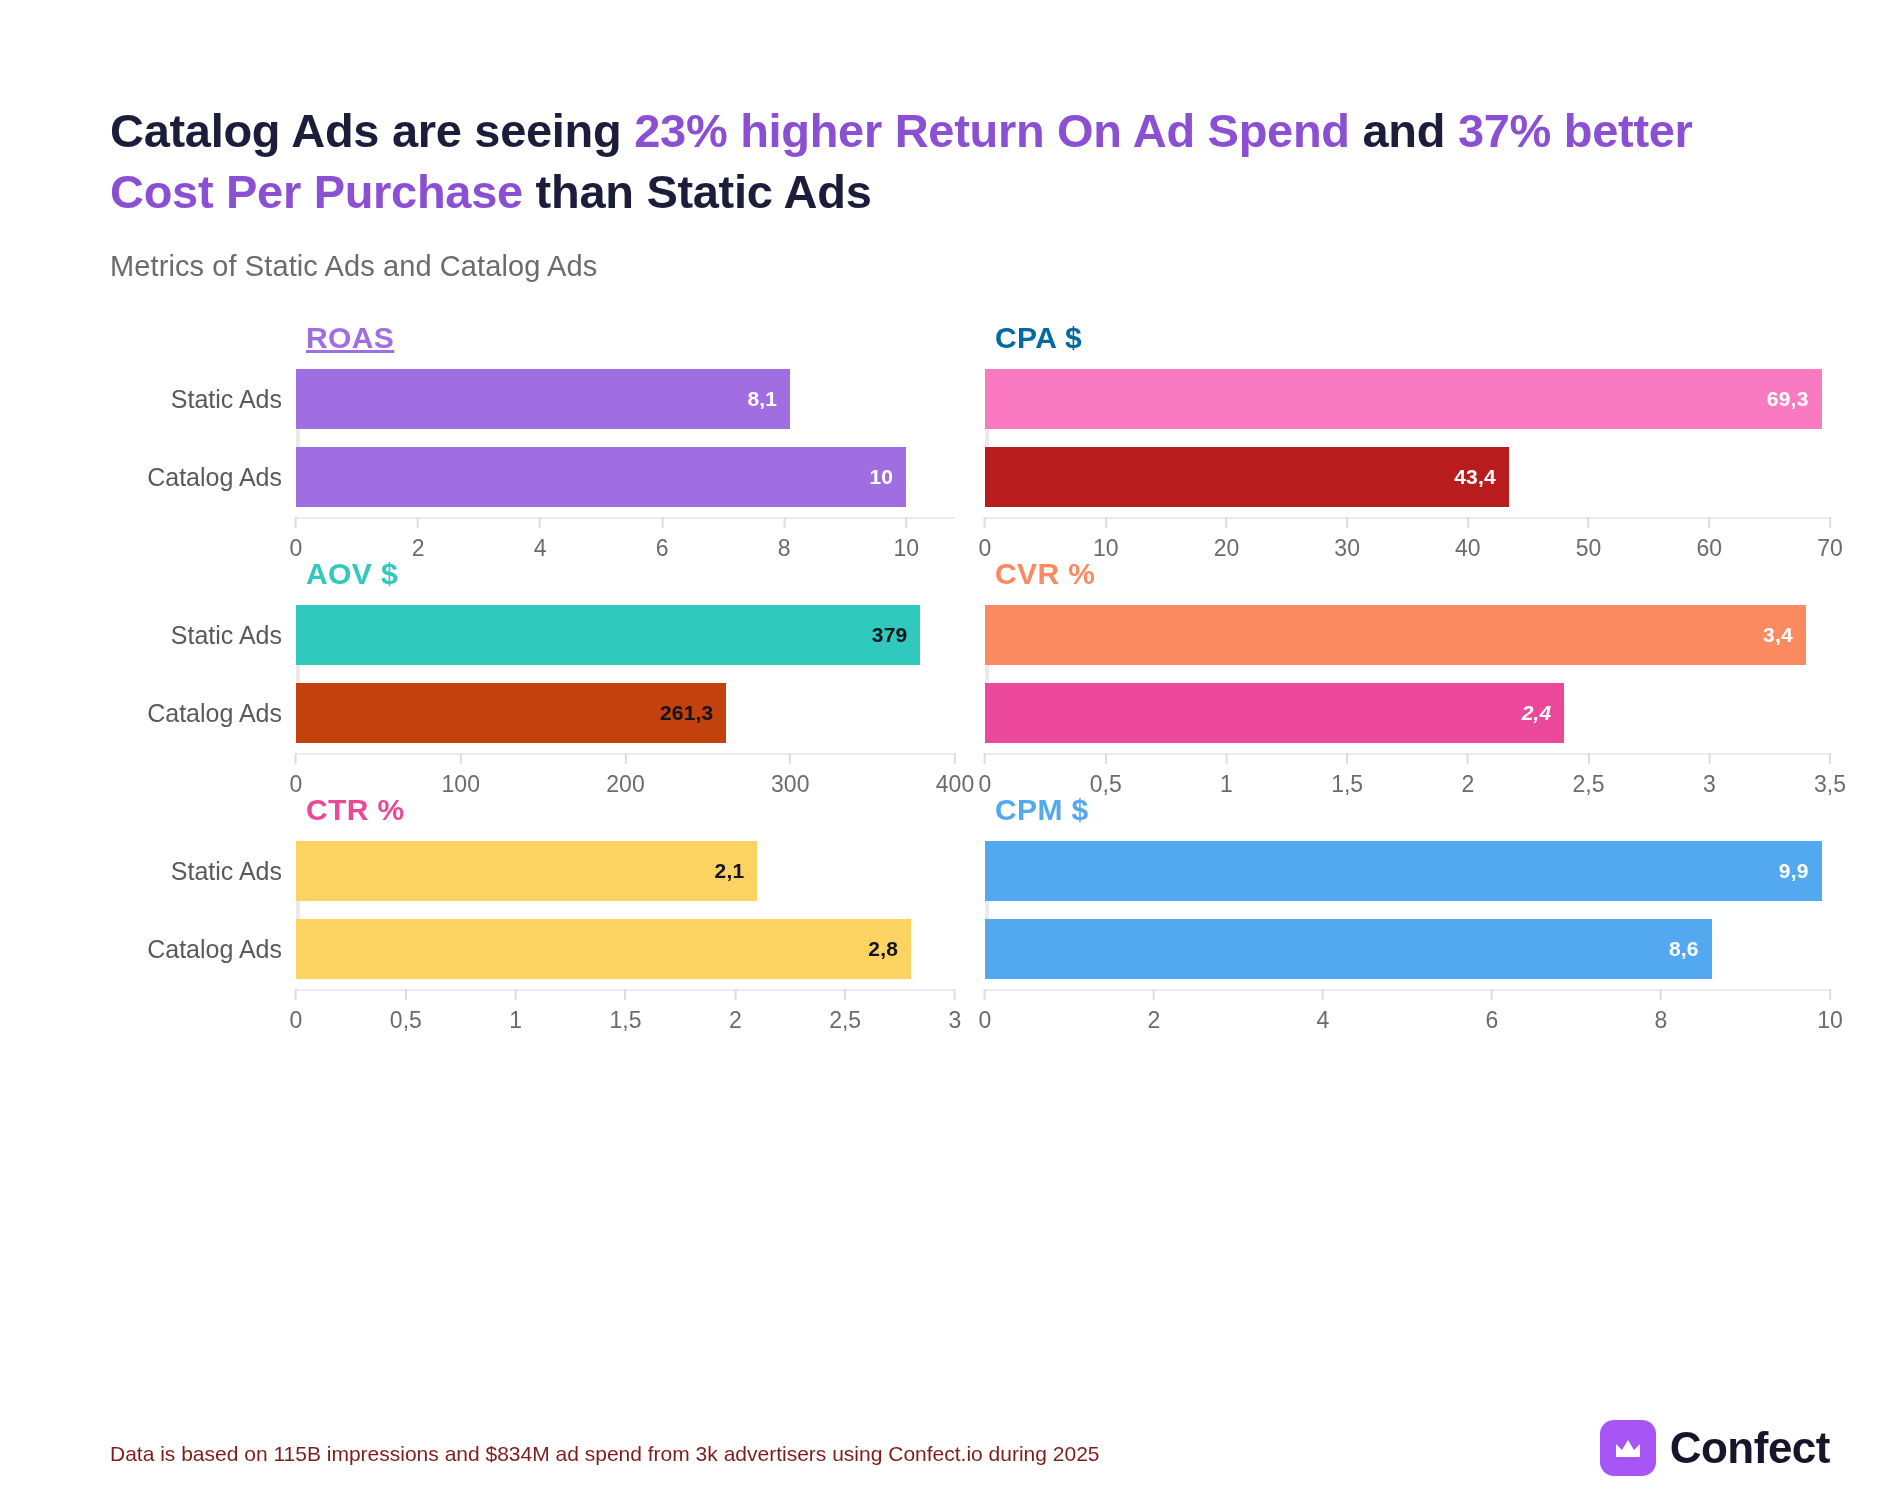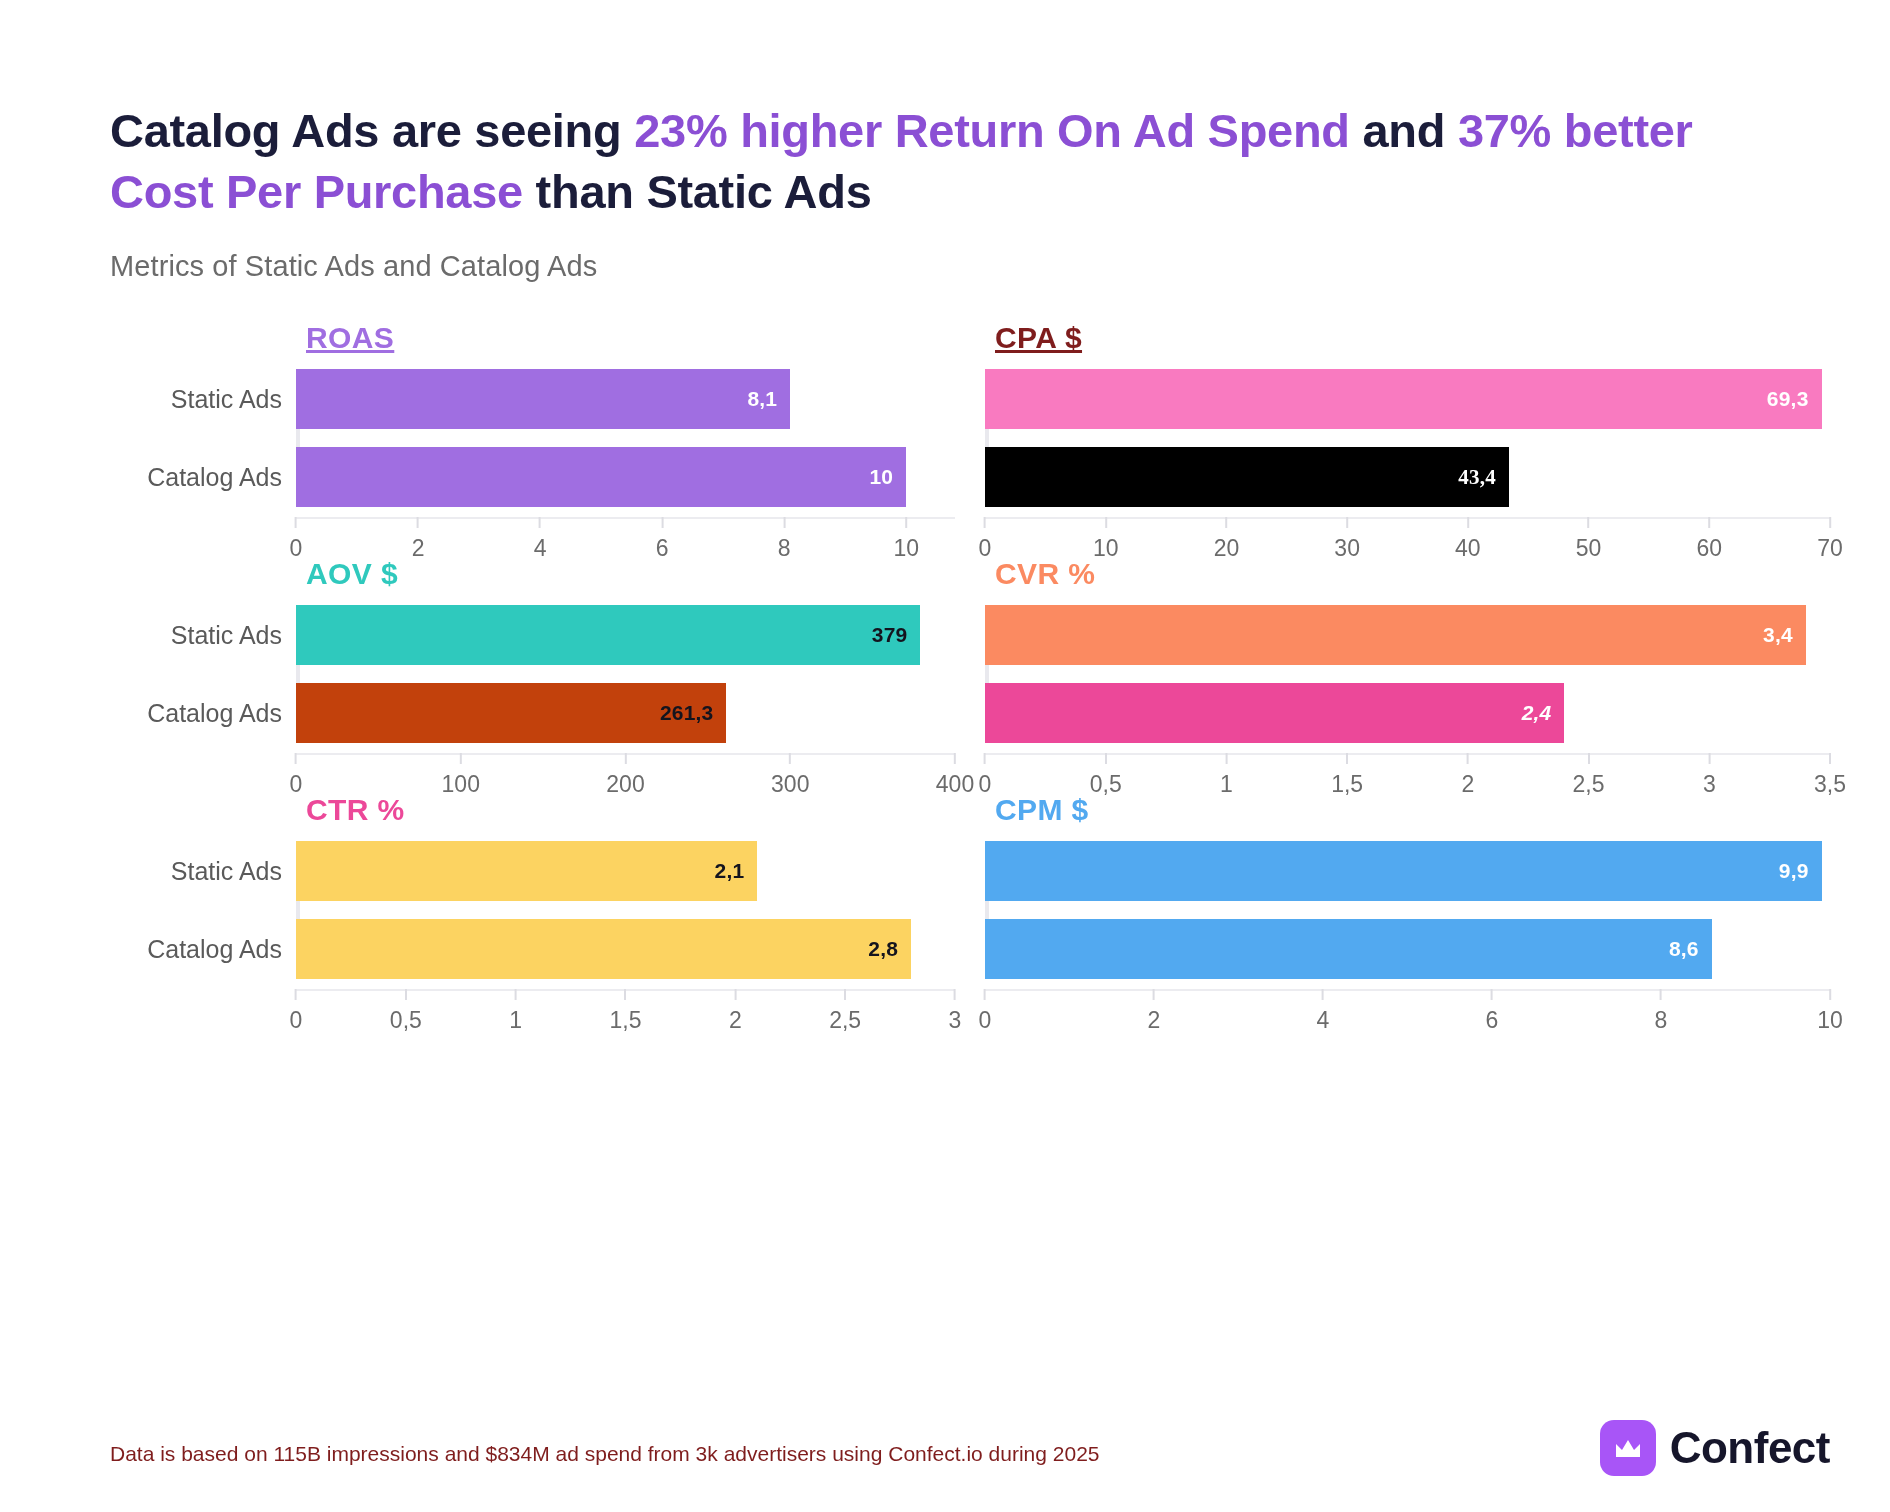--- a/index.html
+++ b/index.html
@@ -157,32 +157,32 @@
               <div class="tick-text">8</div>
             </div>
             <div class="tick" style="left: 92.5926%;">
               <div class="tick-mark"></div>
               <div class="tick-text">10</div>
             </div>
           </div>
         </div>
       </div>
       <div class="panel right">
-        <div class="panel-title" style="color: #7f1d1d; text-decoration: underline;">CPA $</div>
+        <div class="panel-title" style="color: #0369a1;">CPA $</div>
         <div class="plot">
           <div class="cat-col"></div>
           <div class="bars-col">
             <div class="axis-line"></div>
             <div class="bar-row gap">
               <div class="bar" style="background: rgb(249, 122, 192); width: 99%;">
                 <span class="bar-value light">69,3</span>
               </div>
             </div>
             <div class="bar-row">
-              <div class="bar" style="background: #000000; width: 62%; font-family: Liberation Serif, serif;">
+              <div class="bar" style="background: #b91c1c; width: 62%;">
                 <span class="bar-value light">43,4</span>
               </div>
             </div>
           </div>
         </div>
         <div class="axis">
           <div class="axis-spacer"></div>
           <div class="axis-track">
             <div class="axis-rule"></div>
             <div class="tick" style="left: 0%;">

